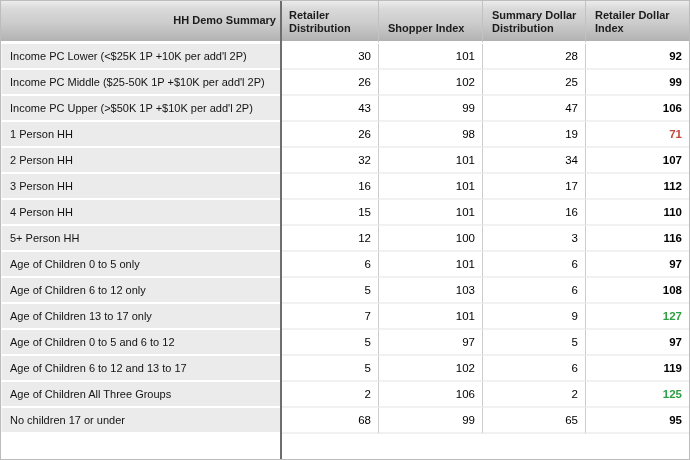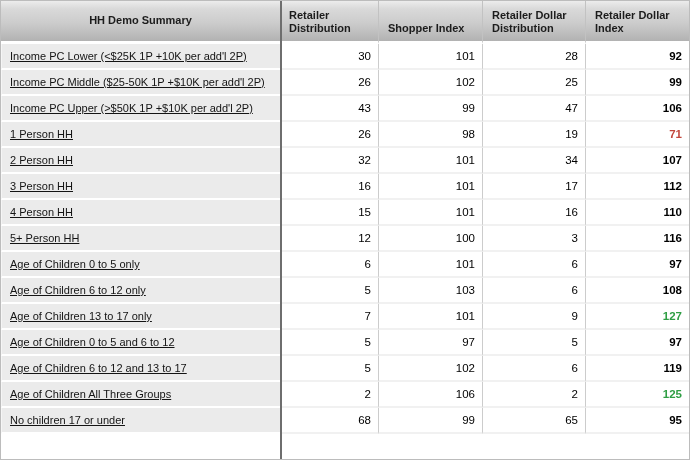--- a/index.html
+++ b/index.html
@@ -34,42 +34,41 @@
     font-weight: bold;
     color: #1c1c1c;
     line-height: 13px;
     text-align: left;
     vertical-align: bottom;
     padding: 4px 4px 6px 9px;
     overflow: hidden;
     white-space: normal;
   }
   th.first-col {
-    text-align: center;
+    text-align: right;
     vertical-align: middle;
     padding: 0 4px 2px 4px;
     border-right: none;
   }
   th:last-child { border-right: none; margin-top: 36px; }
   
   td {
     box-sizing: border-box;
     height: 26px;
     overflow: hidden;
     white-space: nowrap;
     vertical-align: middle;
   }
   td.label {
     background: #ebebeb;
     border-bottom: 2px solid #ffffff;
     border-left: 1px solid #f5f5f5;
     font-size: 11px;
     color: #141414;
     padding-left: 8px;
-    text-decoration: underline;
   }
   td.num {
     background: #ffffff;
     border-bottom: 2px solid #f1f1f1;
     border-right: 1px solid #cccccc;
     font-size: 11.5px;
     color: #000000;
     text-align: right;
     padding-right: 7px;
   }
@@ -96,21 +95,21 @@
       <col style="width:99px">
       <col style="width:104px">
       <col style="width:103px">
       <col style="width:103px">
     </colgroup>
     <thead>
       <tr>
         <th class="first-col">HH Demo Summary</th>
         <th>Retailer Distribution</th>
         <th>Shopper Index</th>
-        <th>Retailer Dollar Distribution</th>
+        <th>Summary Dollar Distribution</th>
         <th>Retailer Dollar Index</th>
       </tr>
     </thead>
     <tbody>
   <tr>
     <td class="label">Income PC Lower (&lt;$25K 1P +10K per add'l 2P)</td>
     <td class="num">30</td>
     <td class="num">101</td>
     <td class="num">28</td>
     <td class="num">92</td>

